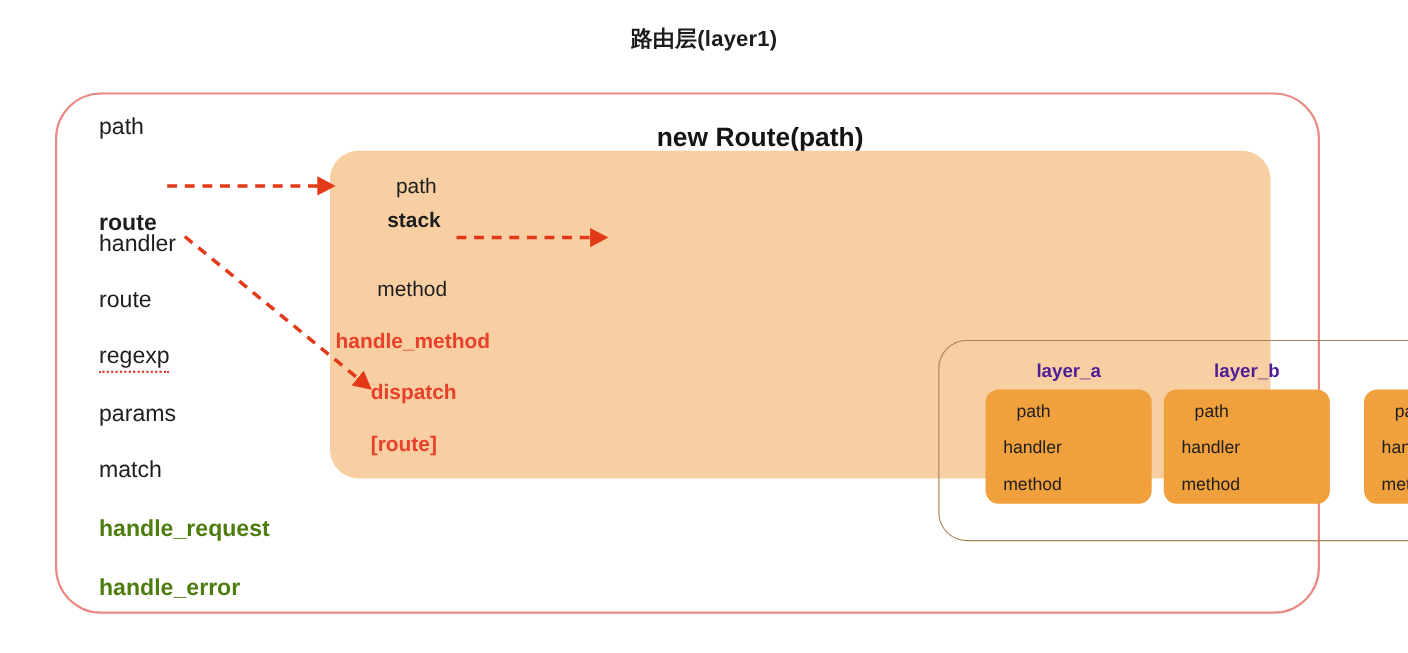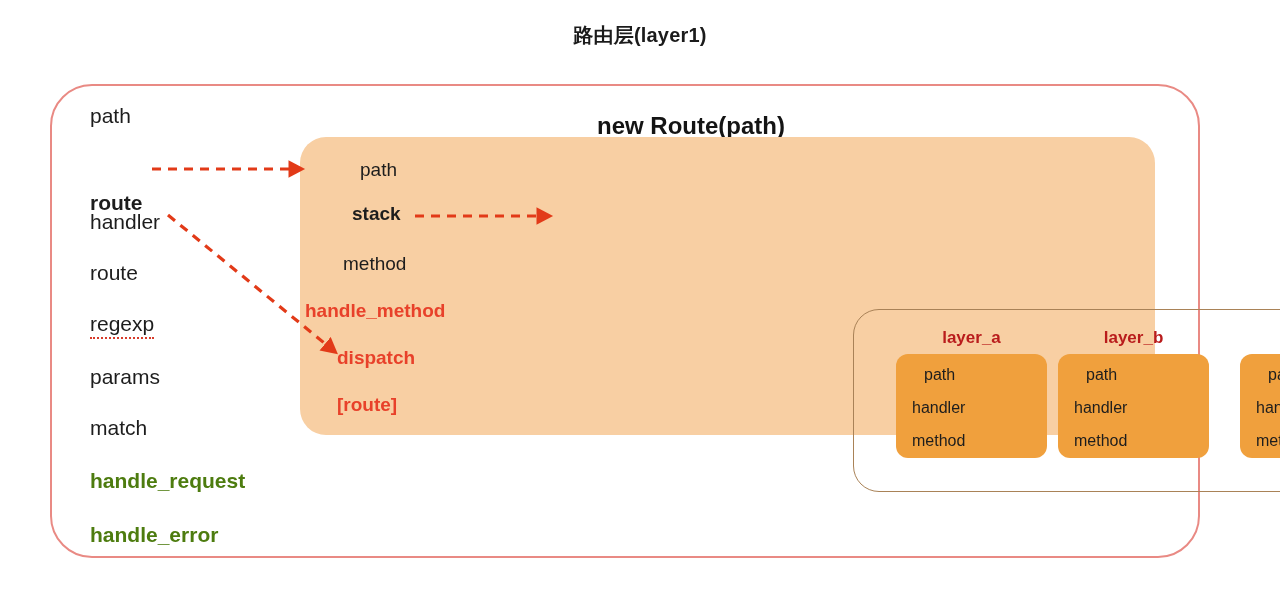--- a/index.html
+++ b/index.html
@@ -98,21 +98,21 @@
   }
 
   .layer-group { position: absolute; top: 0; }
   .layer-label {
     position: absolute;
     top: 18px;
     width: 100%;
     text-align: center;
     font-size: 17px;
     font-weight: bold;
-    color: #b91c1c;
+    color: #4c1d95;
     white-space: nowrap;
   }
   .layer-box {
     position: absolute;
     top: 44px;
     width: 100%;
     height: 104px;
     background: #f0a03d;
     border-radius: 12px;
     box-sizing: border-box;
@@ -153,21 +153,21 @@
 <div class="left-item" style="top:365px">params</div>
 <div class="left-item" style="top:416px">match</div>
 <div class="left-item red" style="top:469px">handle_request</div>
 <div class="left-item red" style="top:523px">handle_error</div>
 
 <div id="route-panel-label">new Route(path)</div>
 
 <div id="route-panel">
 
   <div class="route-item" style="left:60px;  top:22px">path</div>
-  <div class="route-item bold" style="left:52px;  top:66px">stack</div>
+  <div class="route-item bold" style="left:52px;  top:53px">stack</div>
   <div class="route-item" style="left:43px;  top:116px">method</div>
   <div class="route-item red" style="left:5px;   top:163px">handle_method</div>
   <div class="route-item red" style="left:37px;  top:210px">dispatch</div>
   <div class="route-item red" style="left:37px;  top:257px">[route]</div>
 
   <div id="stack-container">
 
     <div class="layer-group" style="left:42px; width:151px; height:100%">
       <div class="layer-label">layer_a</div>
       <div class="layer-box">

